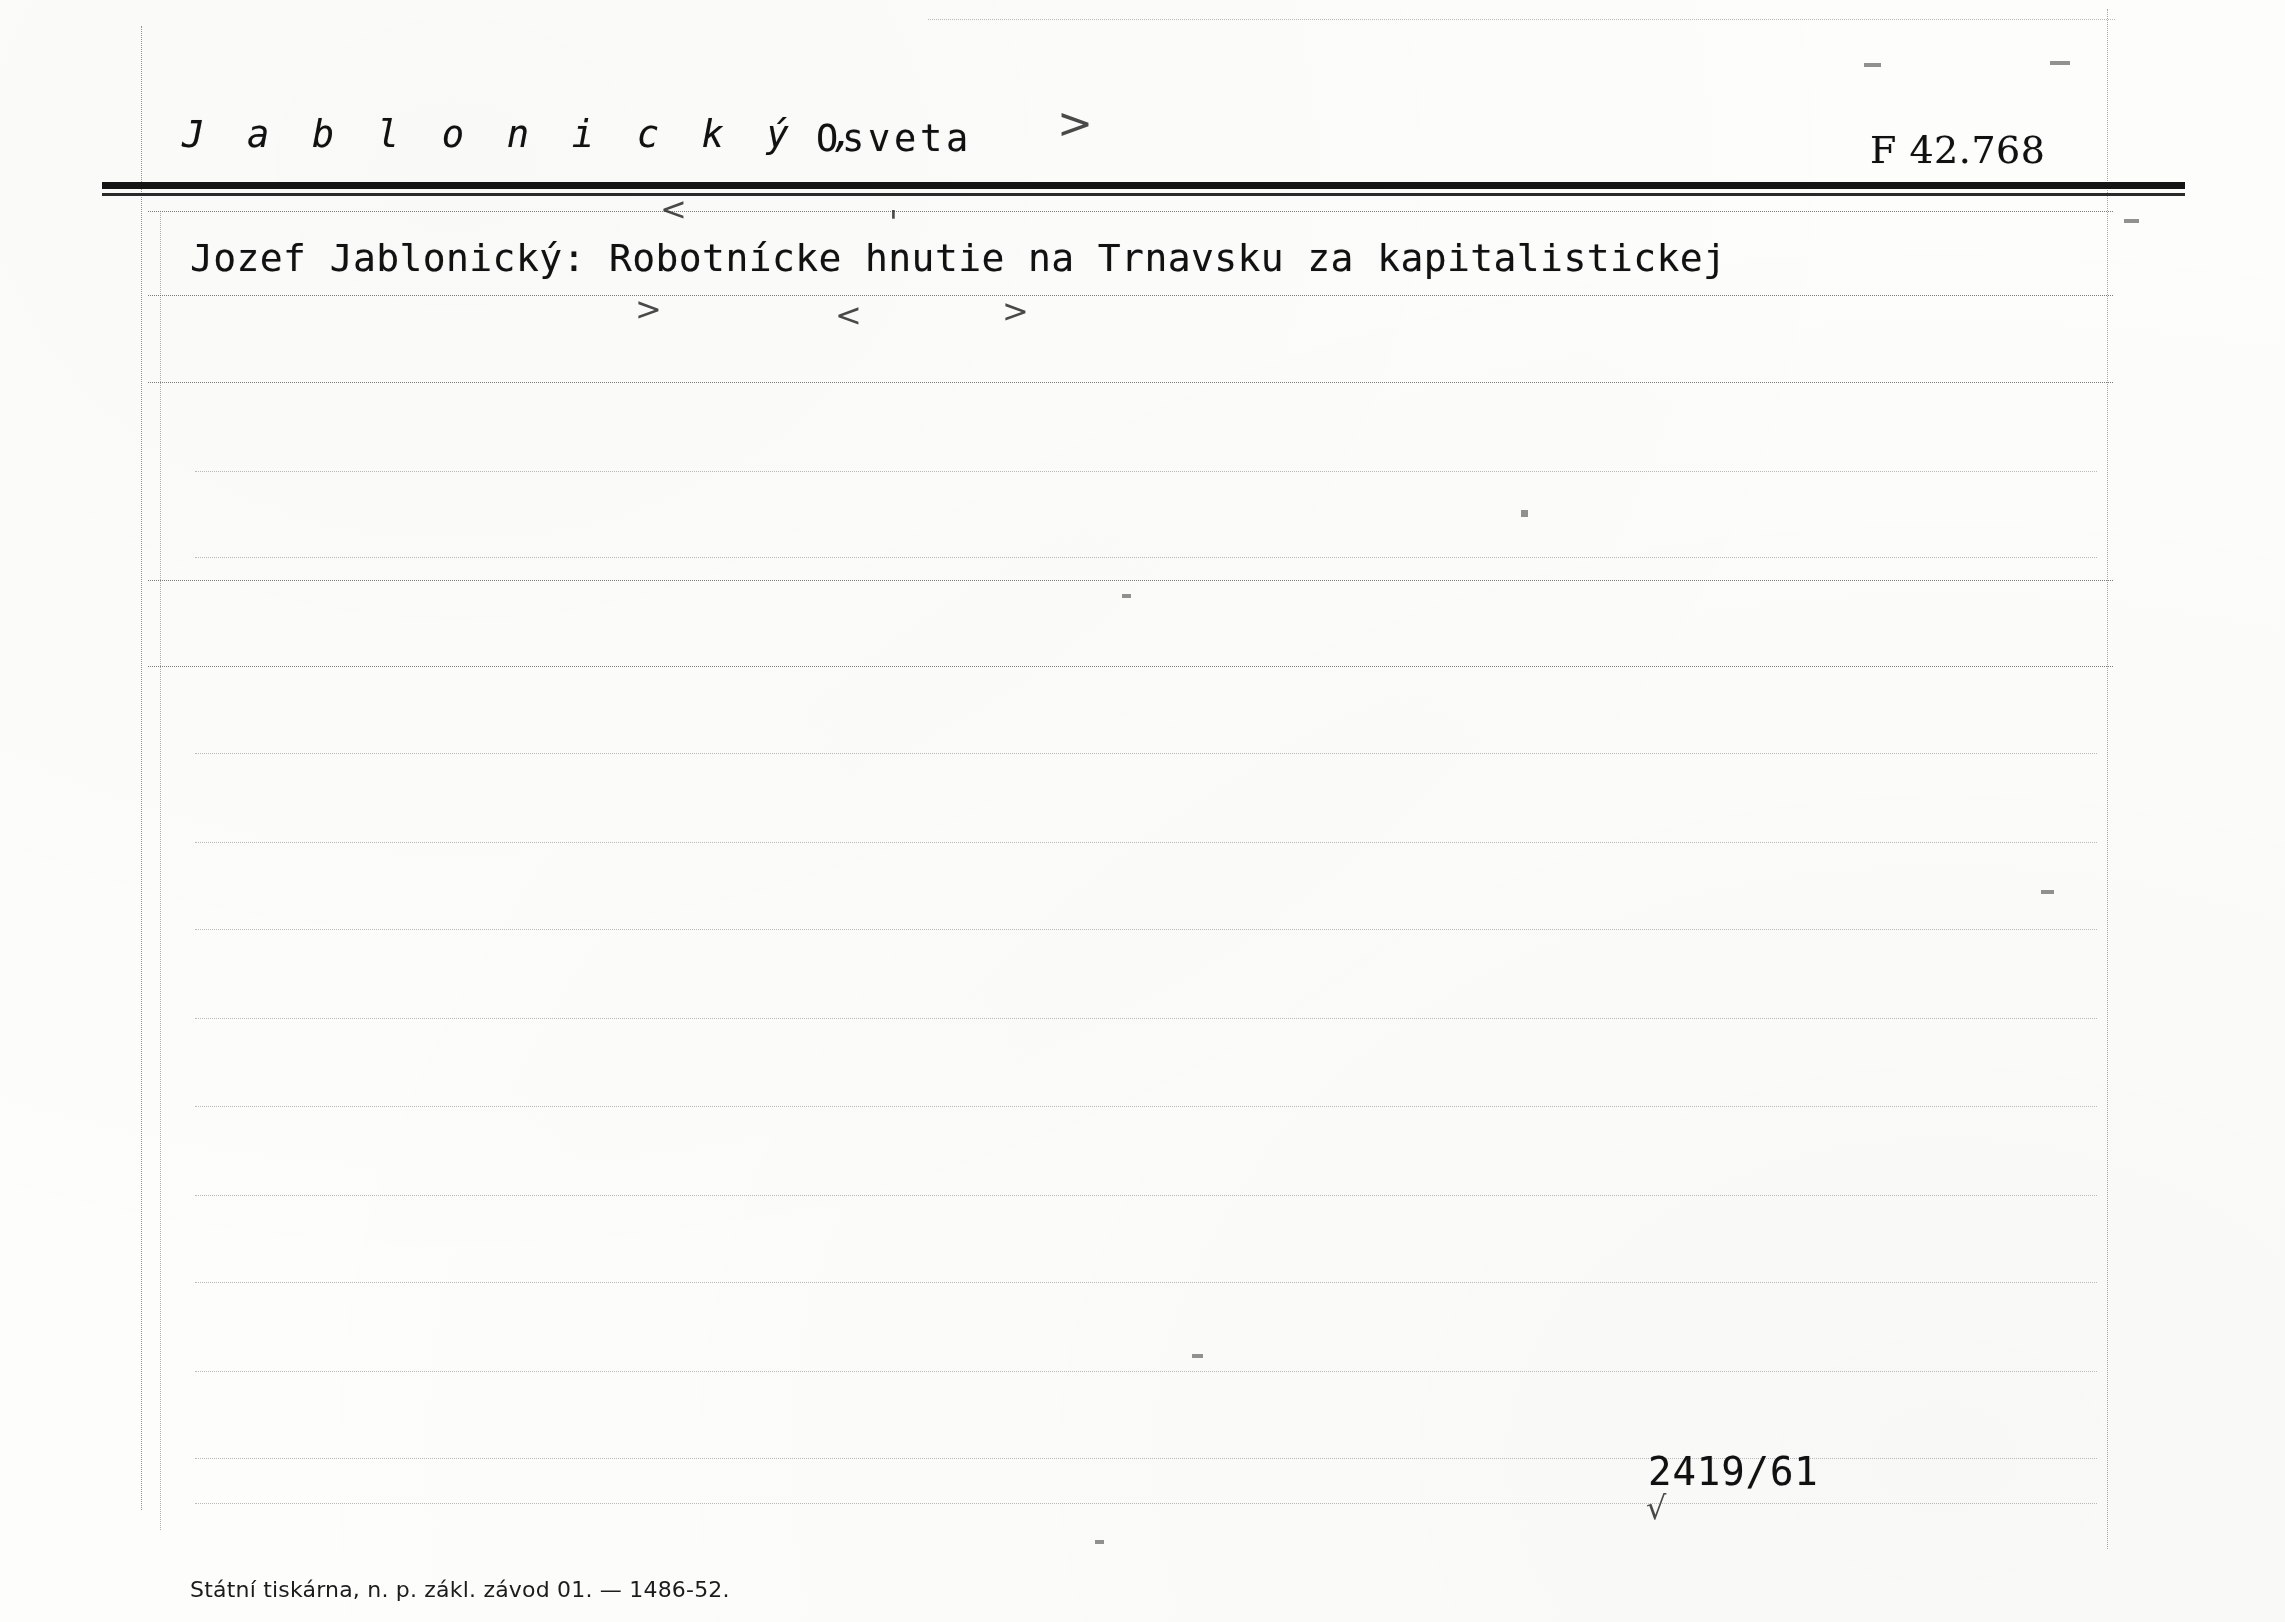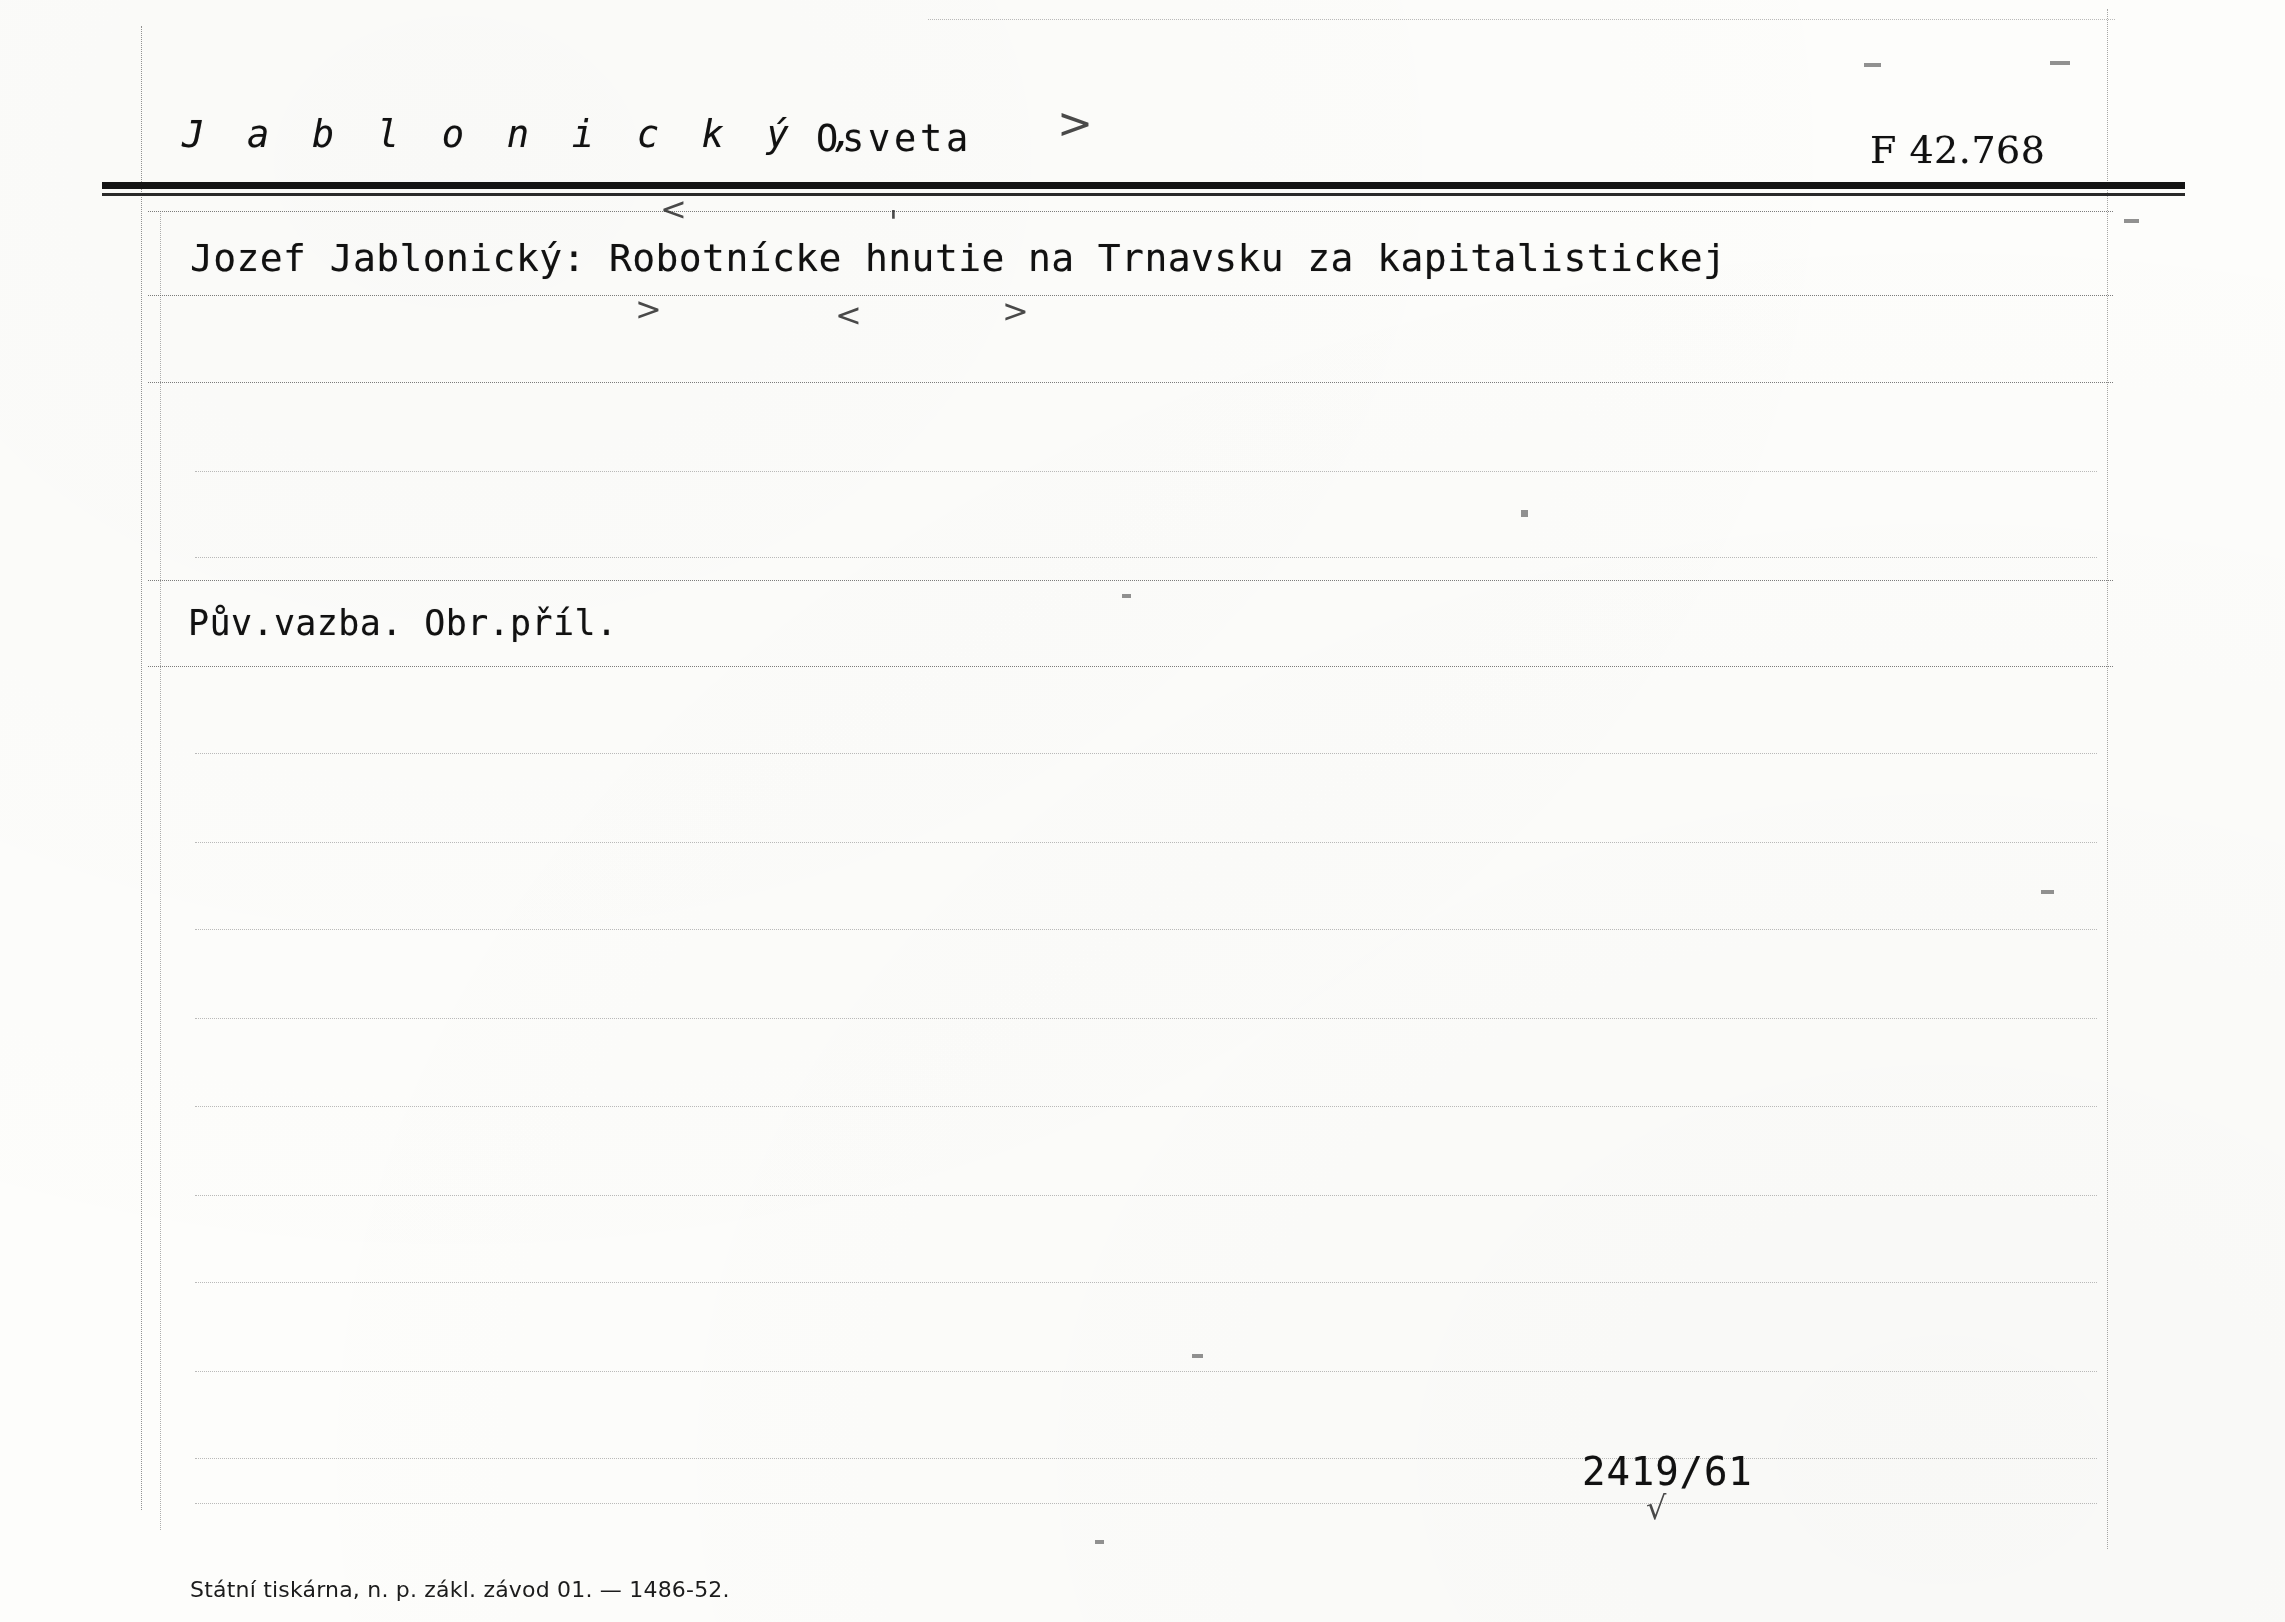--- a/index.html
+++ b/index.html
@@ -109,21 +109,21 @@
     font-size: 35px;
     letter-spacing: 0.4px;
   }
   .note-line {
     left: 188px;
     top: 603px;
     font-size: 35px;
     letter-spacing: 0.4px;
   }
   .acc-number {
-    left: 1582px;
+    left: 1648px;
     top: 1449px;
     font-size: 39px;
     letter-spacing: 0.9px;
   }
   .sup {
     font-size: 22px;
     vertical-align: super;
   }
 
   
@@ -190,21 +190,20 @@
   <div class="hline faint short" style="top:1106px;"></div>
   <div class="hline faint short" style="top:1195px;"></div>
   <div class="hline faint short" style="top:1282px;"></div>
   <div class="hline faint short" style="top:1371px;"></div>
   <div class="hline faint short" style="top:1458px;"></div>
   <div class="hline faint short" style="top:1503px;"></div>
 
   <div class="typed title-line1">Jozef Jablonický: Robotnícke hnutie na Trnavsku za kapitalistickej</div>
 
 
-  <div class="typed note-line">Pův.vazba. Obr.příl.</div>
 
   <div class="typed acc-number">2419/61</div>
 
   <div class="mark big" style="left:1057px; top:102px;">&gt;</div>
   <div class="mark" style="left:660px; top:193px;">&lt;</div>
   <div class="mark" style="left:889px; top:206px;">'</div>
   <div class="mark" style="left:635px; top:293px;">&gt;</div>
   <div class="mark" style="left:835px; top:299px;">&lt;</div>
   <div class="mark" style="left:1002px; top:295px;">&gt;</div>
   <div class="mark" style="left:1646px; top:1492px;">√</div>

